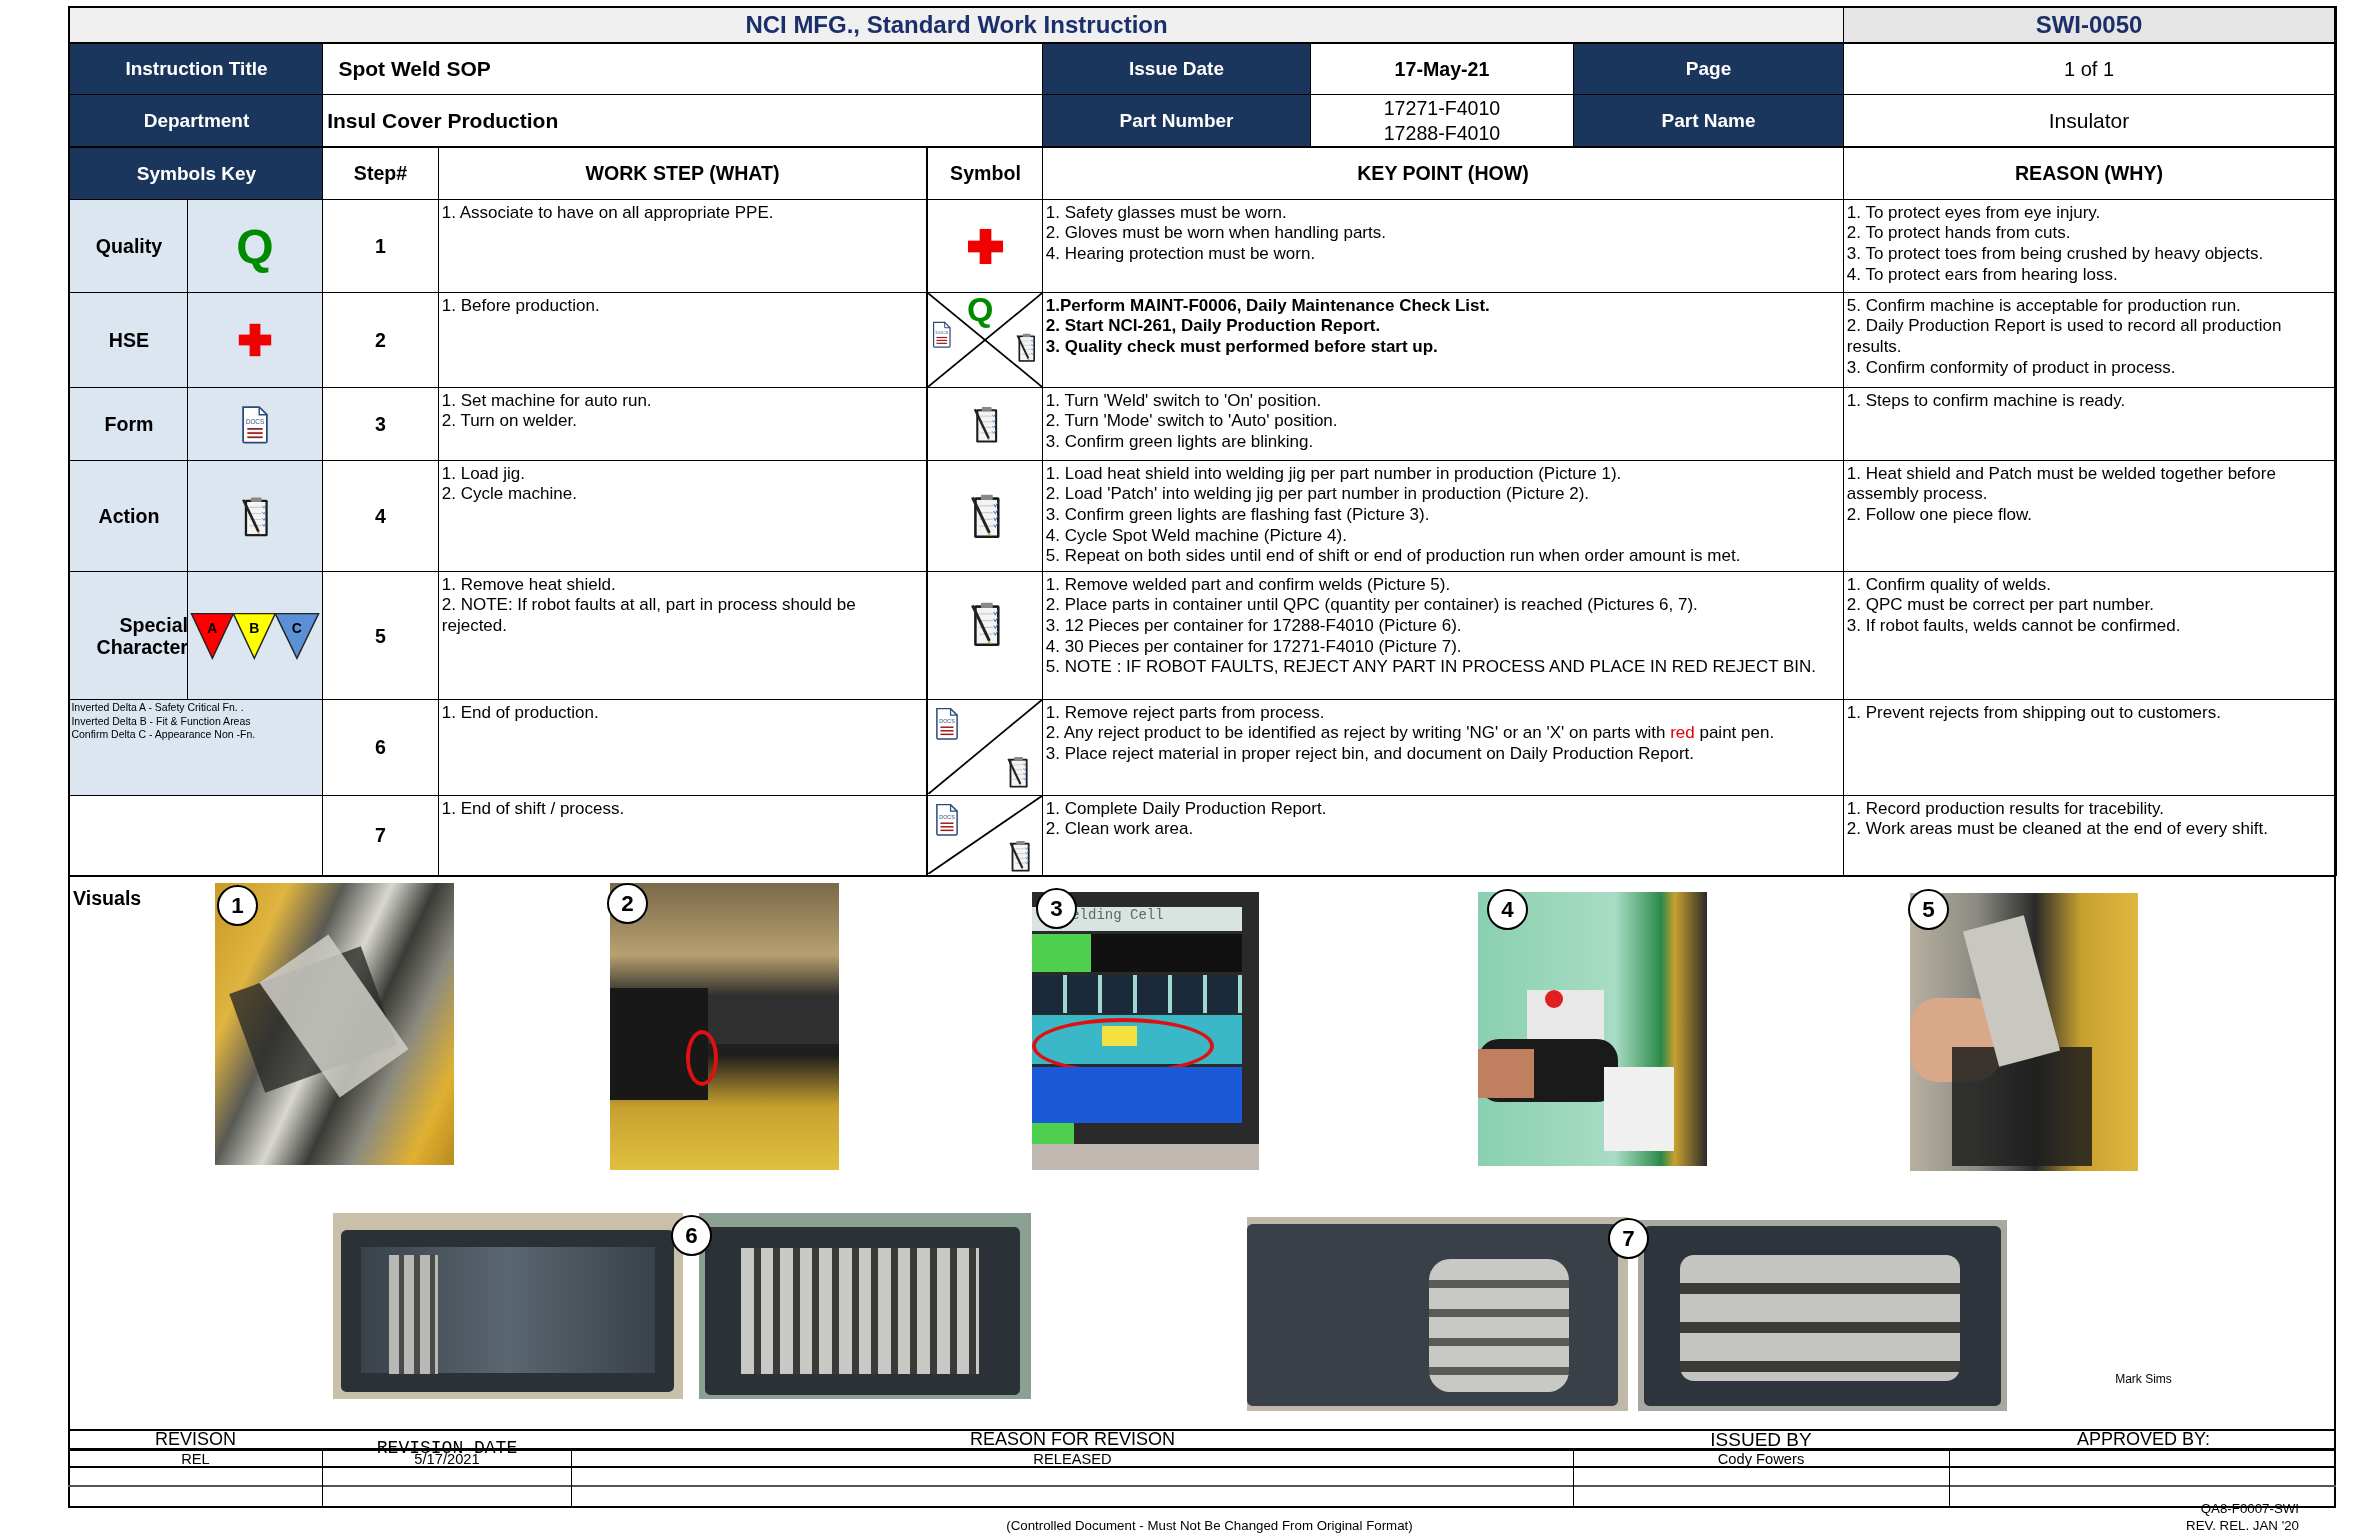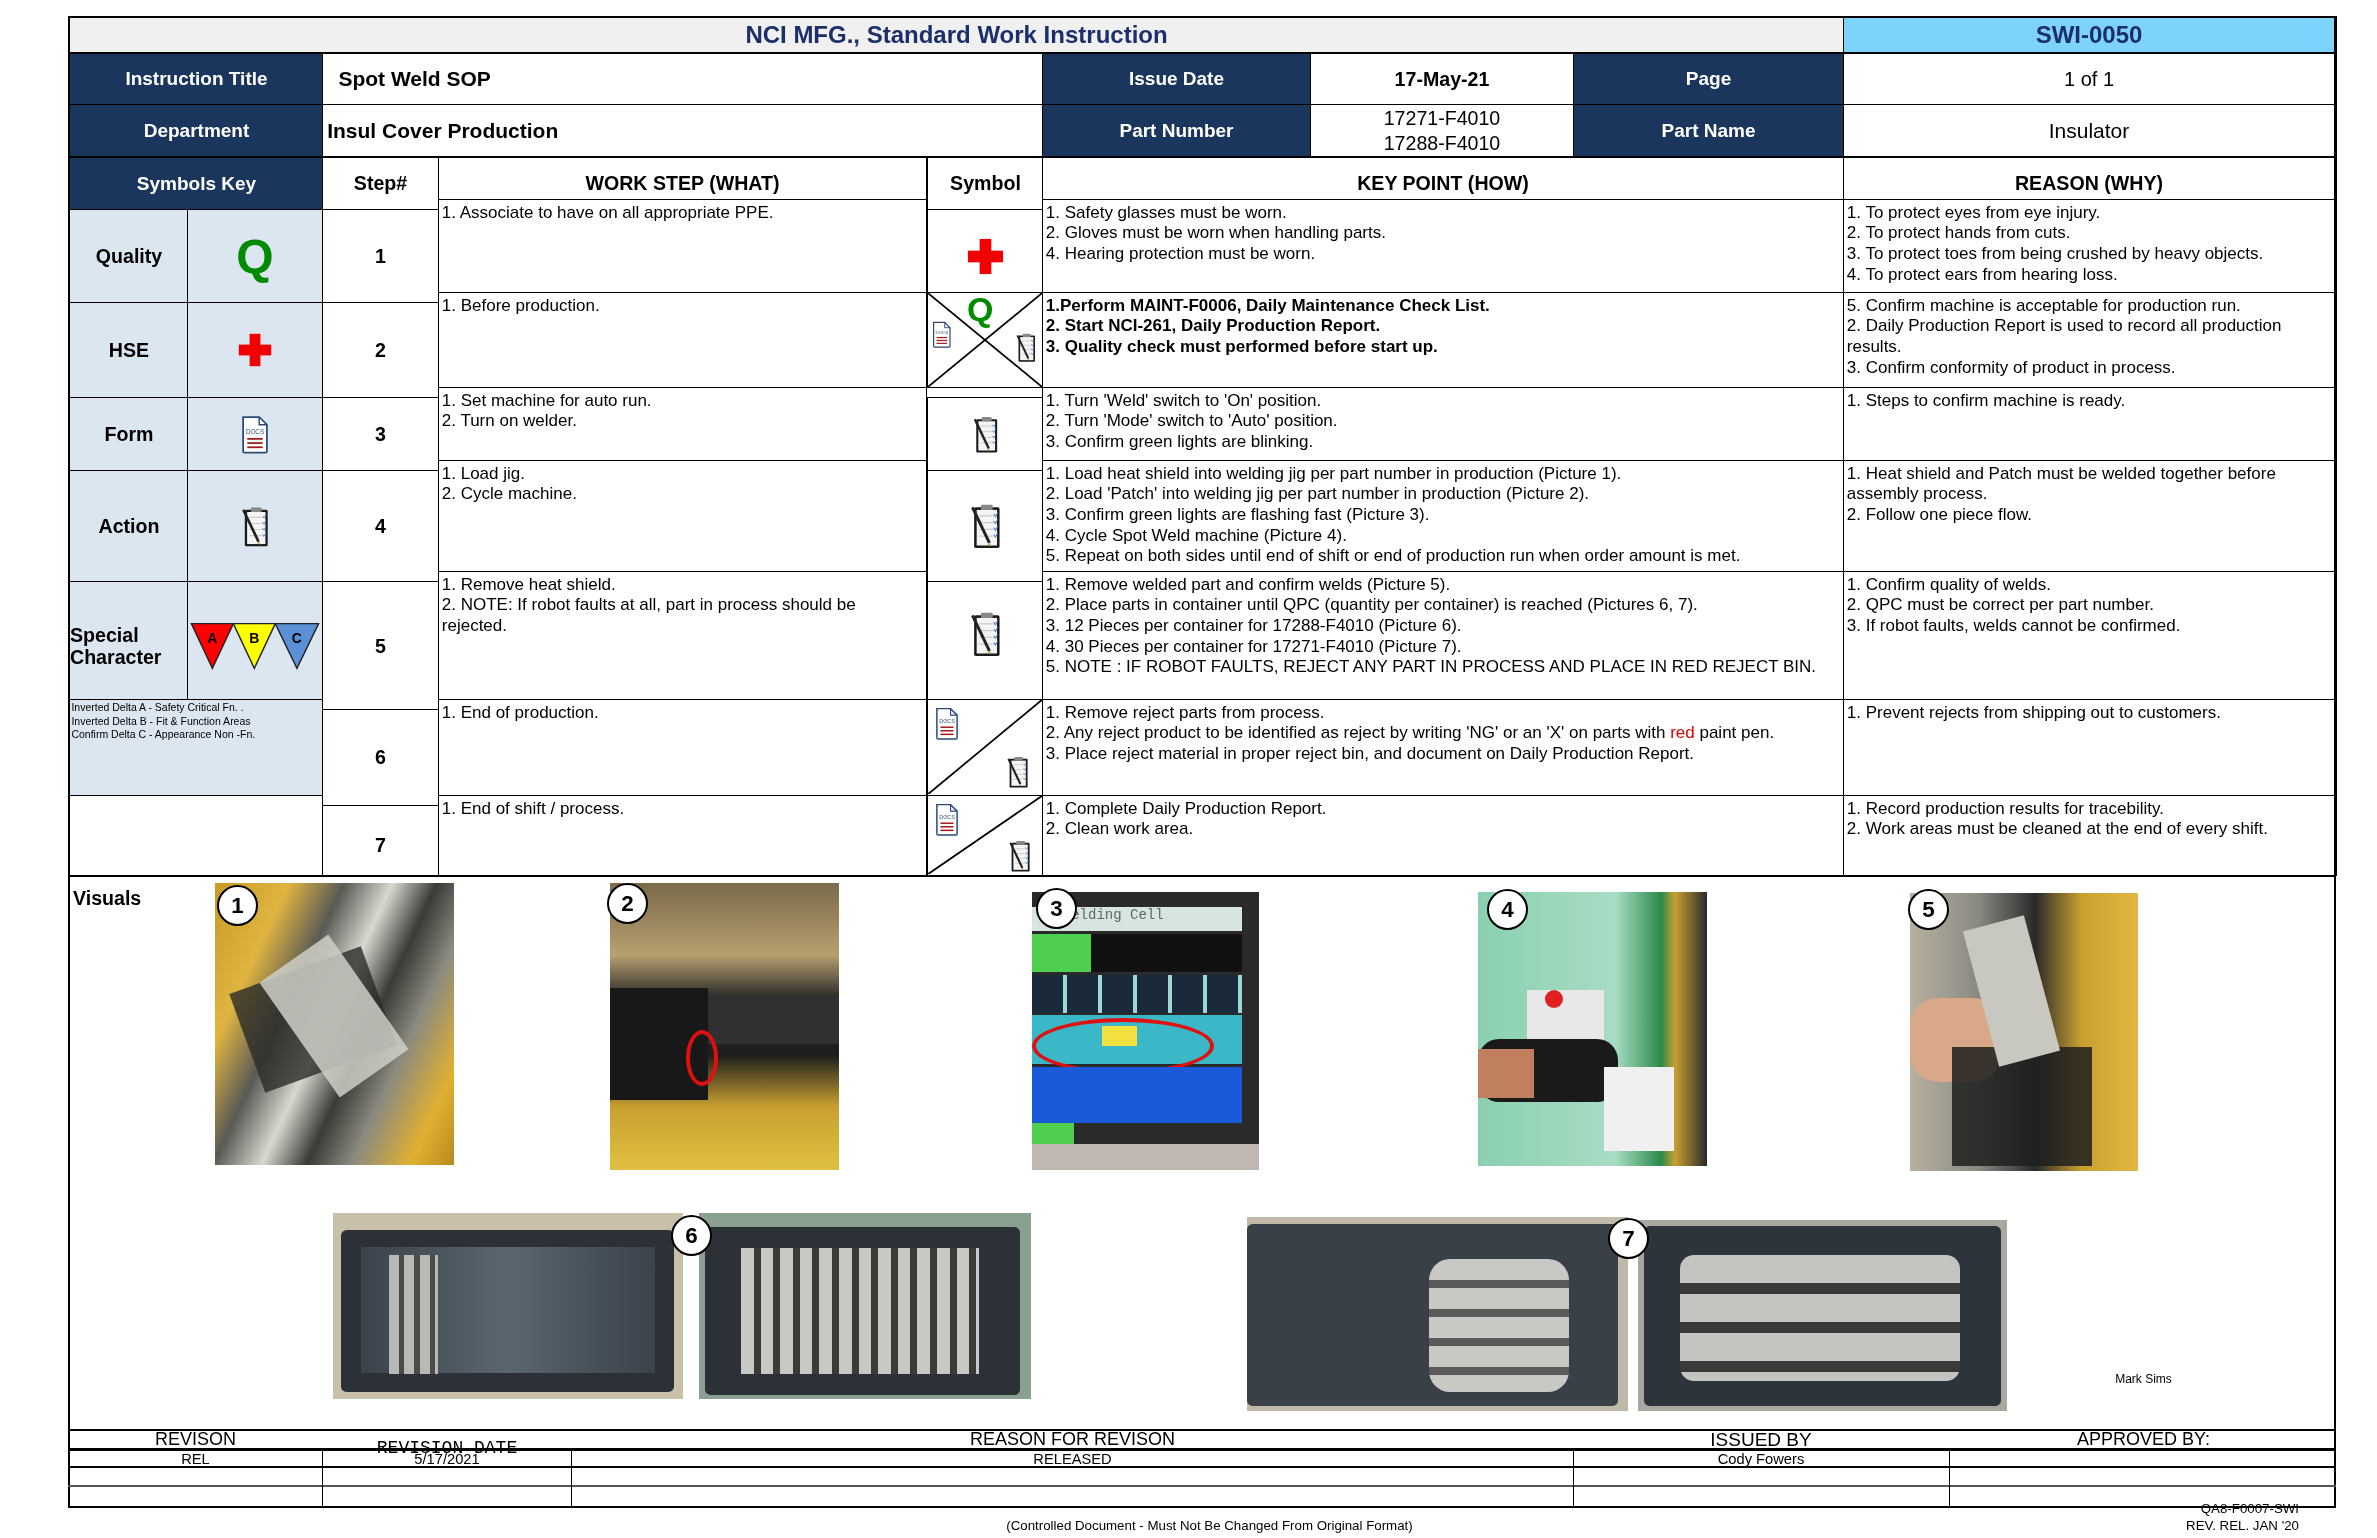--- a/index.html
+++ b/index.html
@@ -1,18 +1,18 @@
 <!DOCTYPE html>
 <html style="font-size:11.2px"><head>
 <meta charset="utf-8">
 <style>
   html,body{margin:0;padding:0;background:#fff;}
   body{width:2377px;height:1538px;position:relative;overflow:hidden;font-family:"Liberation Sans",sans-serif;color:#000;}
   .abs{position:absolute;box-sizing:border-box;}
-  .cell{position:absolute;box-sizing:border-box;border:1.4px solid #000;display:flex;align-items:center;justify-content:center;text-align:left;overflow:hidden;margin-top:10px;}
+  .cell{position:absolute;box-sizing:border-box;border:1.4px solid #000;display:flex;align-items:center;justify-content:center;text-align:right;overflow:hidden;}
   .navy{background:#1b365d;color:#fff;font-weight:bold;font-size:19px;}
   .white{background:#fff;}
   .key-bg{background:#dce6f1;}
   .hdr{font-weight:bold;font-size:19.6px;}
   .val{font-size:21px;font-weight:bold;}
   .txt{position:absolute;box-sizing:border-box;border:1.4px solid #000;padding:2.8px 2.8px;font-size:17px;line-height:20.6px;overflow:hidden;background:#fff;}
   .txt div{white-space:nowrap;}
   .txt.wrap div{white-space:normal;}
   .bold div{font-weight:bold;}
   .red{color:#e00000;}
@@ -50,21 +50,21 @@
       <path d="M29 14 l2 3 l3 -5 M29 22 l2 3 l3 -5 M29 30 l2 3 l3 -5 M29 38 l2 3 l3 -5" stroke="#4a78c0" stroke-width="1.2" fill="none"></path>
       <line x1="4" y1="6" x2="24" y2="48" stroke="#222" stroke-width="3.5"></line>
       <polygon points="24,48 27,52 22,50" fill="#c8a040"></polygon>
     </symbol>
   </defs>
 </svg>
 
 <div class="cell" style="left:68px;top:6.3px;width:1776px;height:38px;background:#f0f0f0;border-width:2.8px 1.4px 2.1px 2.8px;">
   <span style="color:#1b2f6b;font-weight:bold;font-size:24px;">NCI MFG., Standard Work Instruction</span>
 </div>
-<div class="cell" style="left:1843px;top:6.3px;width:494px;height:38px;background:#7dd3fc;border-width:2.8px 3.5px 2.1px 1.4px;">
+<div class="cell" style="left:1843px;top:6.3px;width:494px;height:38px;background:#e5e5e5;border-width:2.8px 3.5px 2.1px 1.4px;">
   <span style="color:#1b2f6b;font-weight:bold;font-size:24px;">SWI-0050</span>
 </div>
 
 <div class="cell navy" style="left:68px;top:43px;width:256px;height:52px;border-left-width:2.8px;">
   <span>Instruction Title</span>
 </div>
 <div class="cell white val" style="left:322px;top:43px;width:721px;height:52px;justify-content:flex-start;padding-left:15.4px;">
   <span>Spot Weld SOP</span>
 </div>
 <div class="cell navy" style="left:1042px;top:43px;width:269px;height:52px;">

